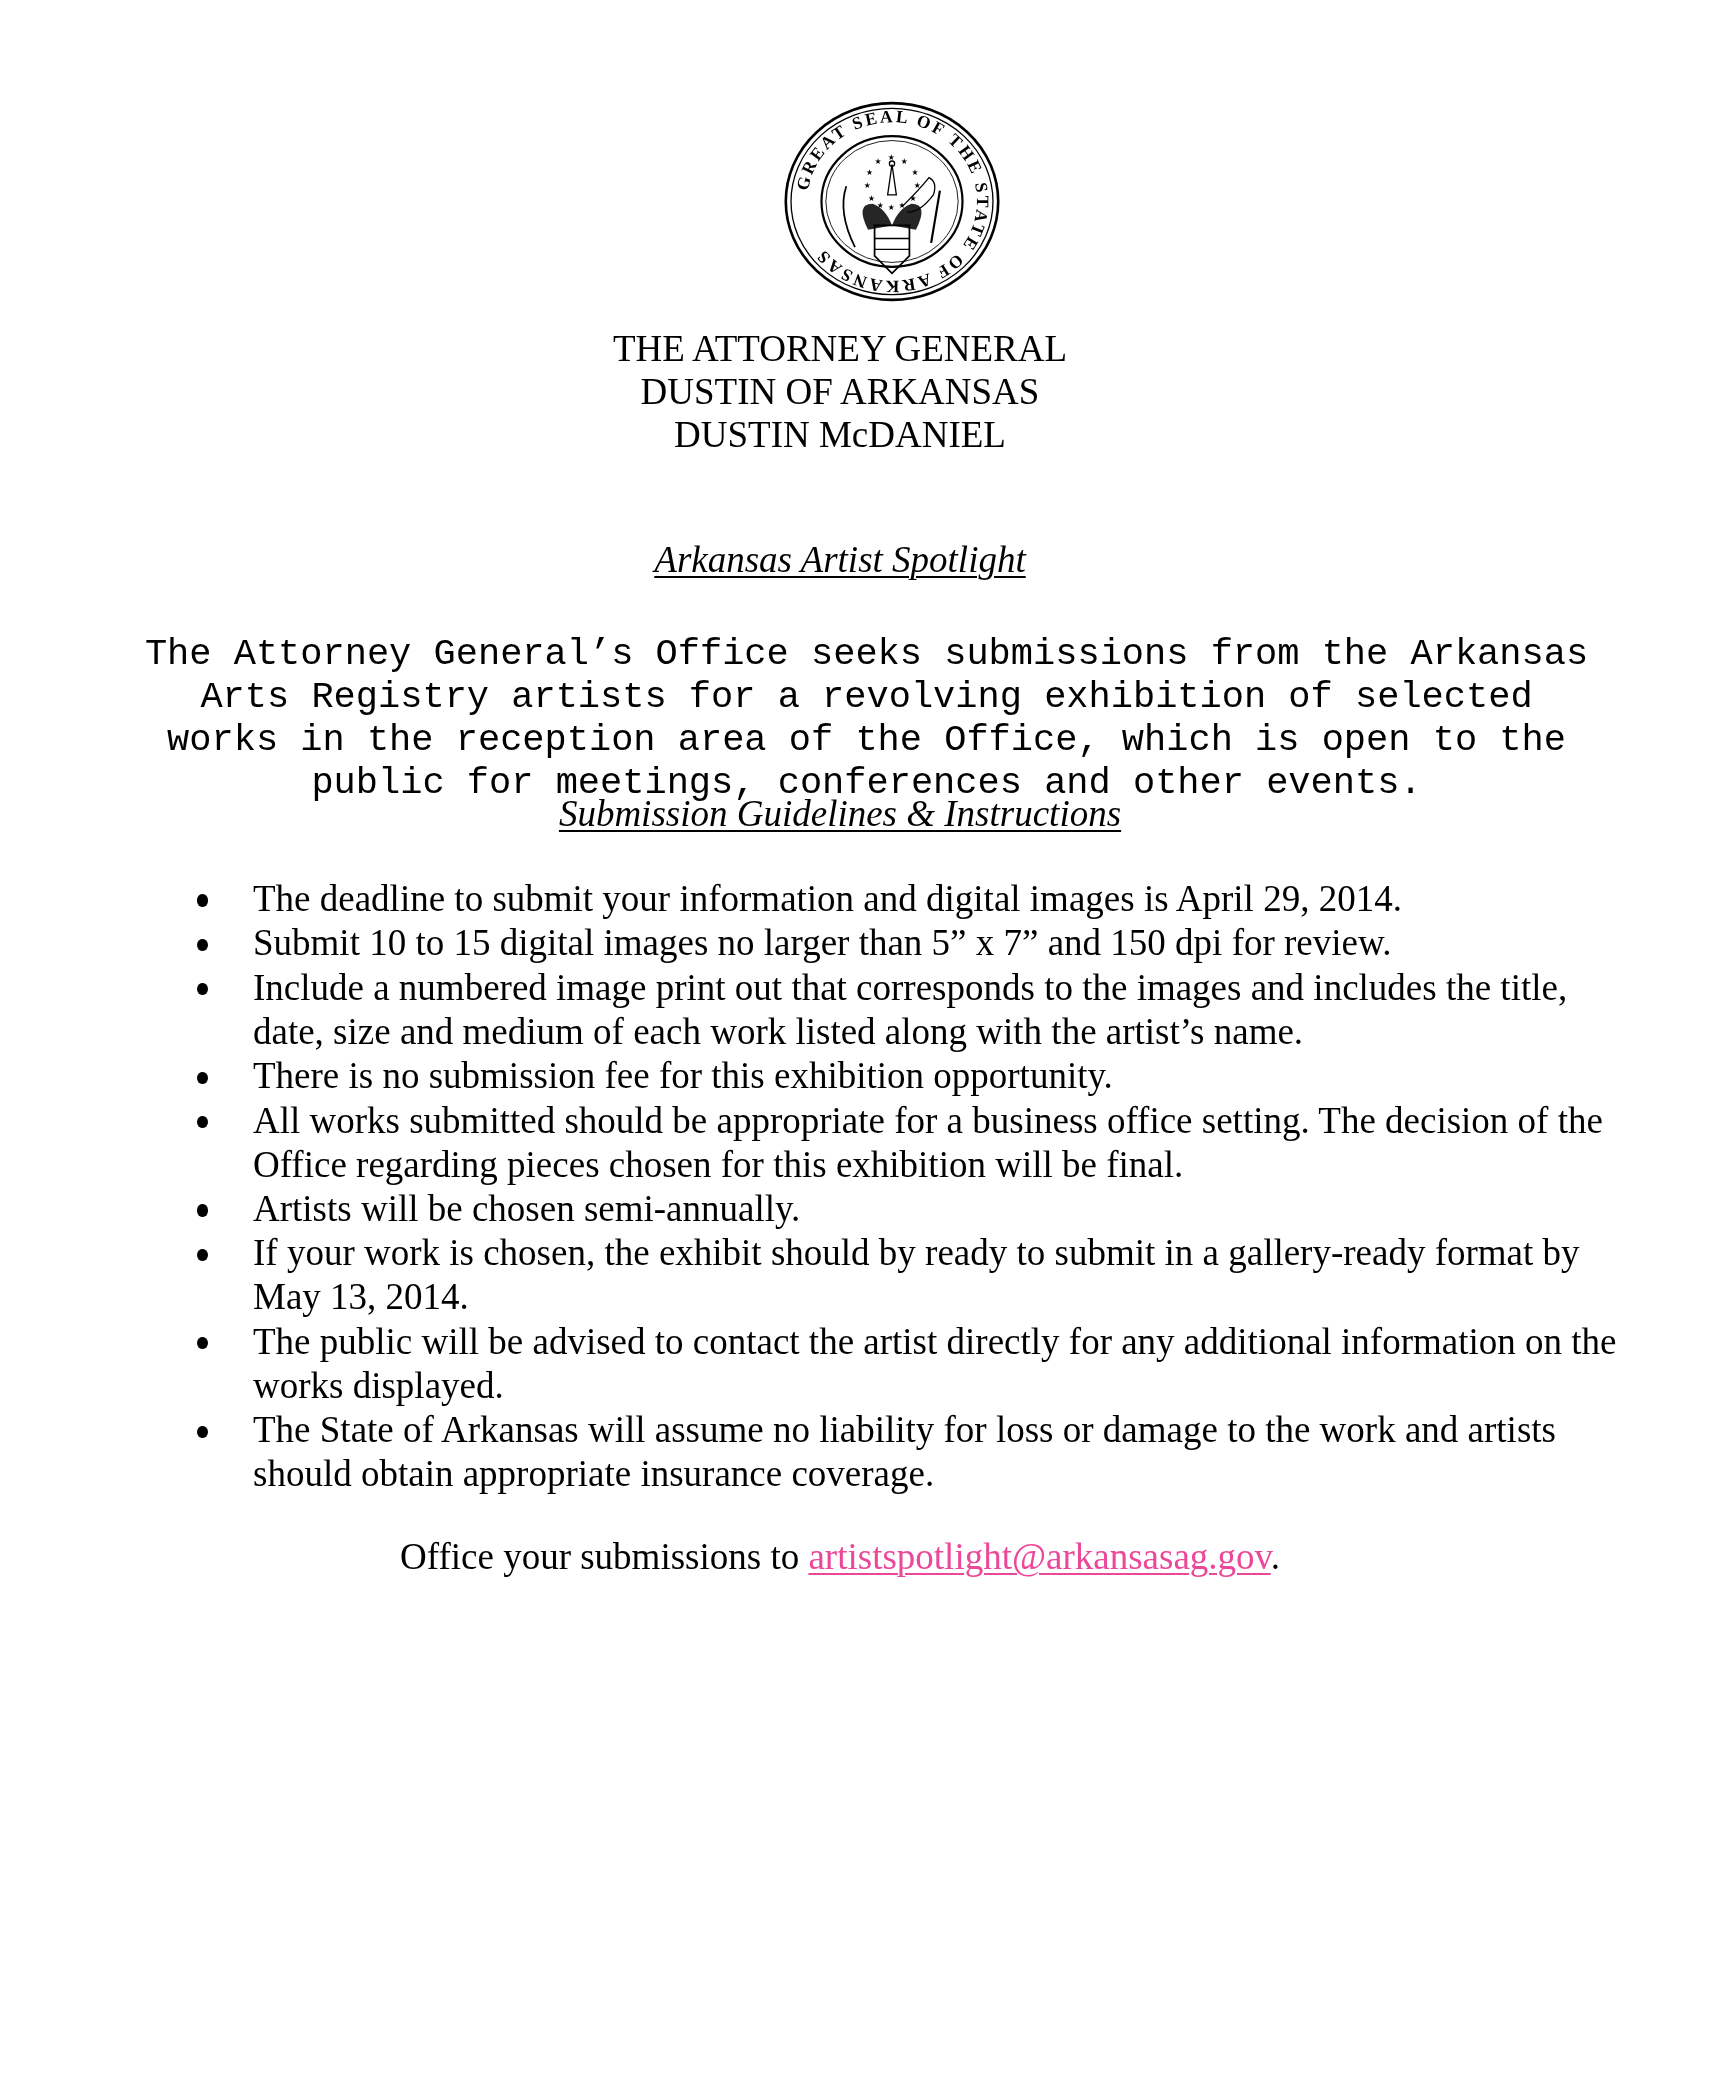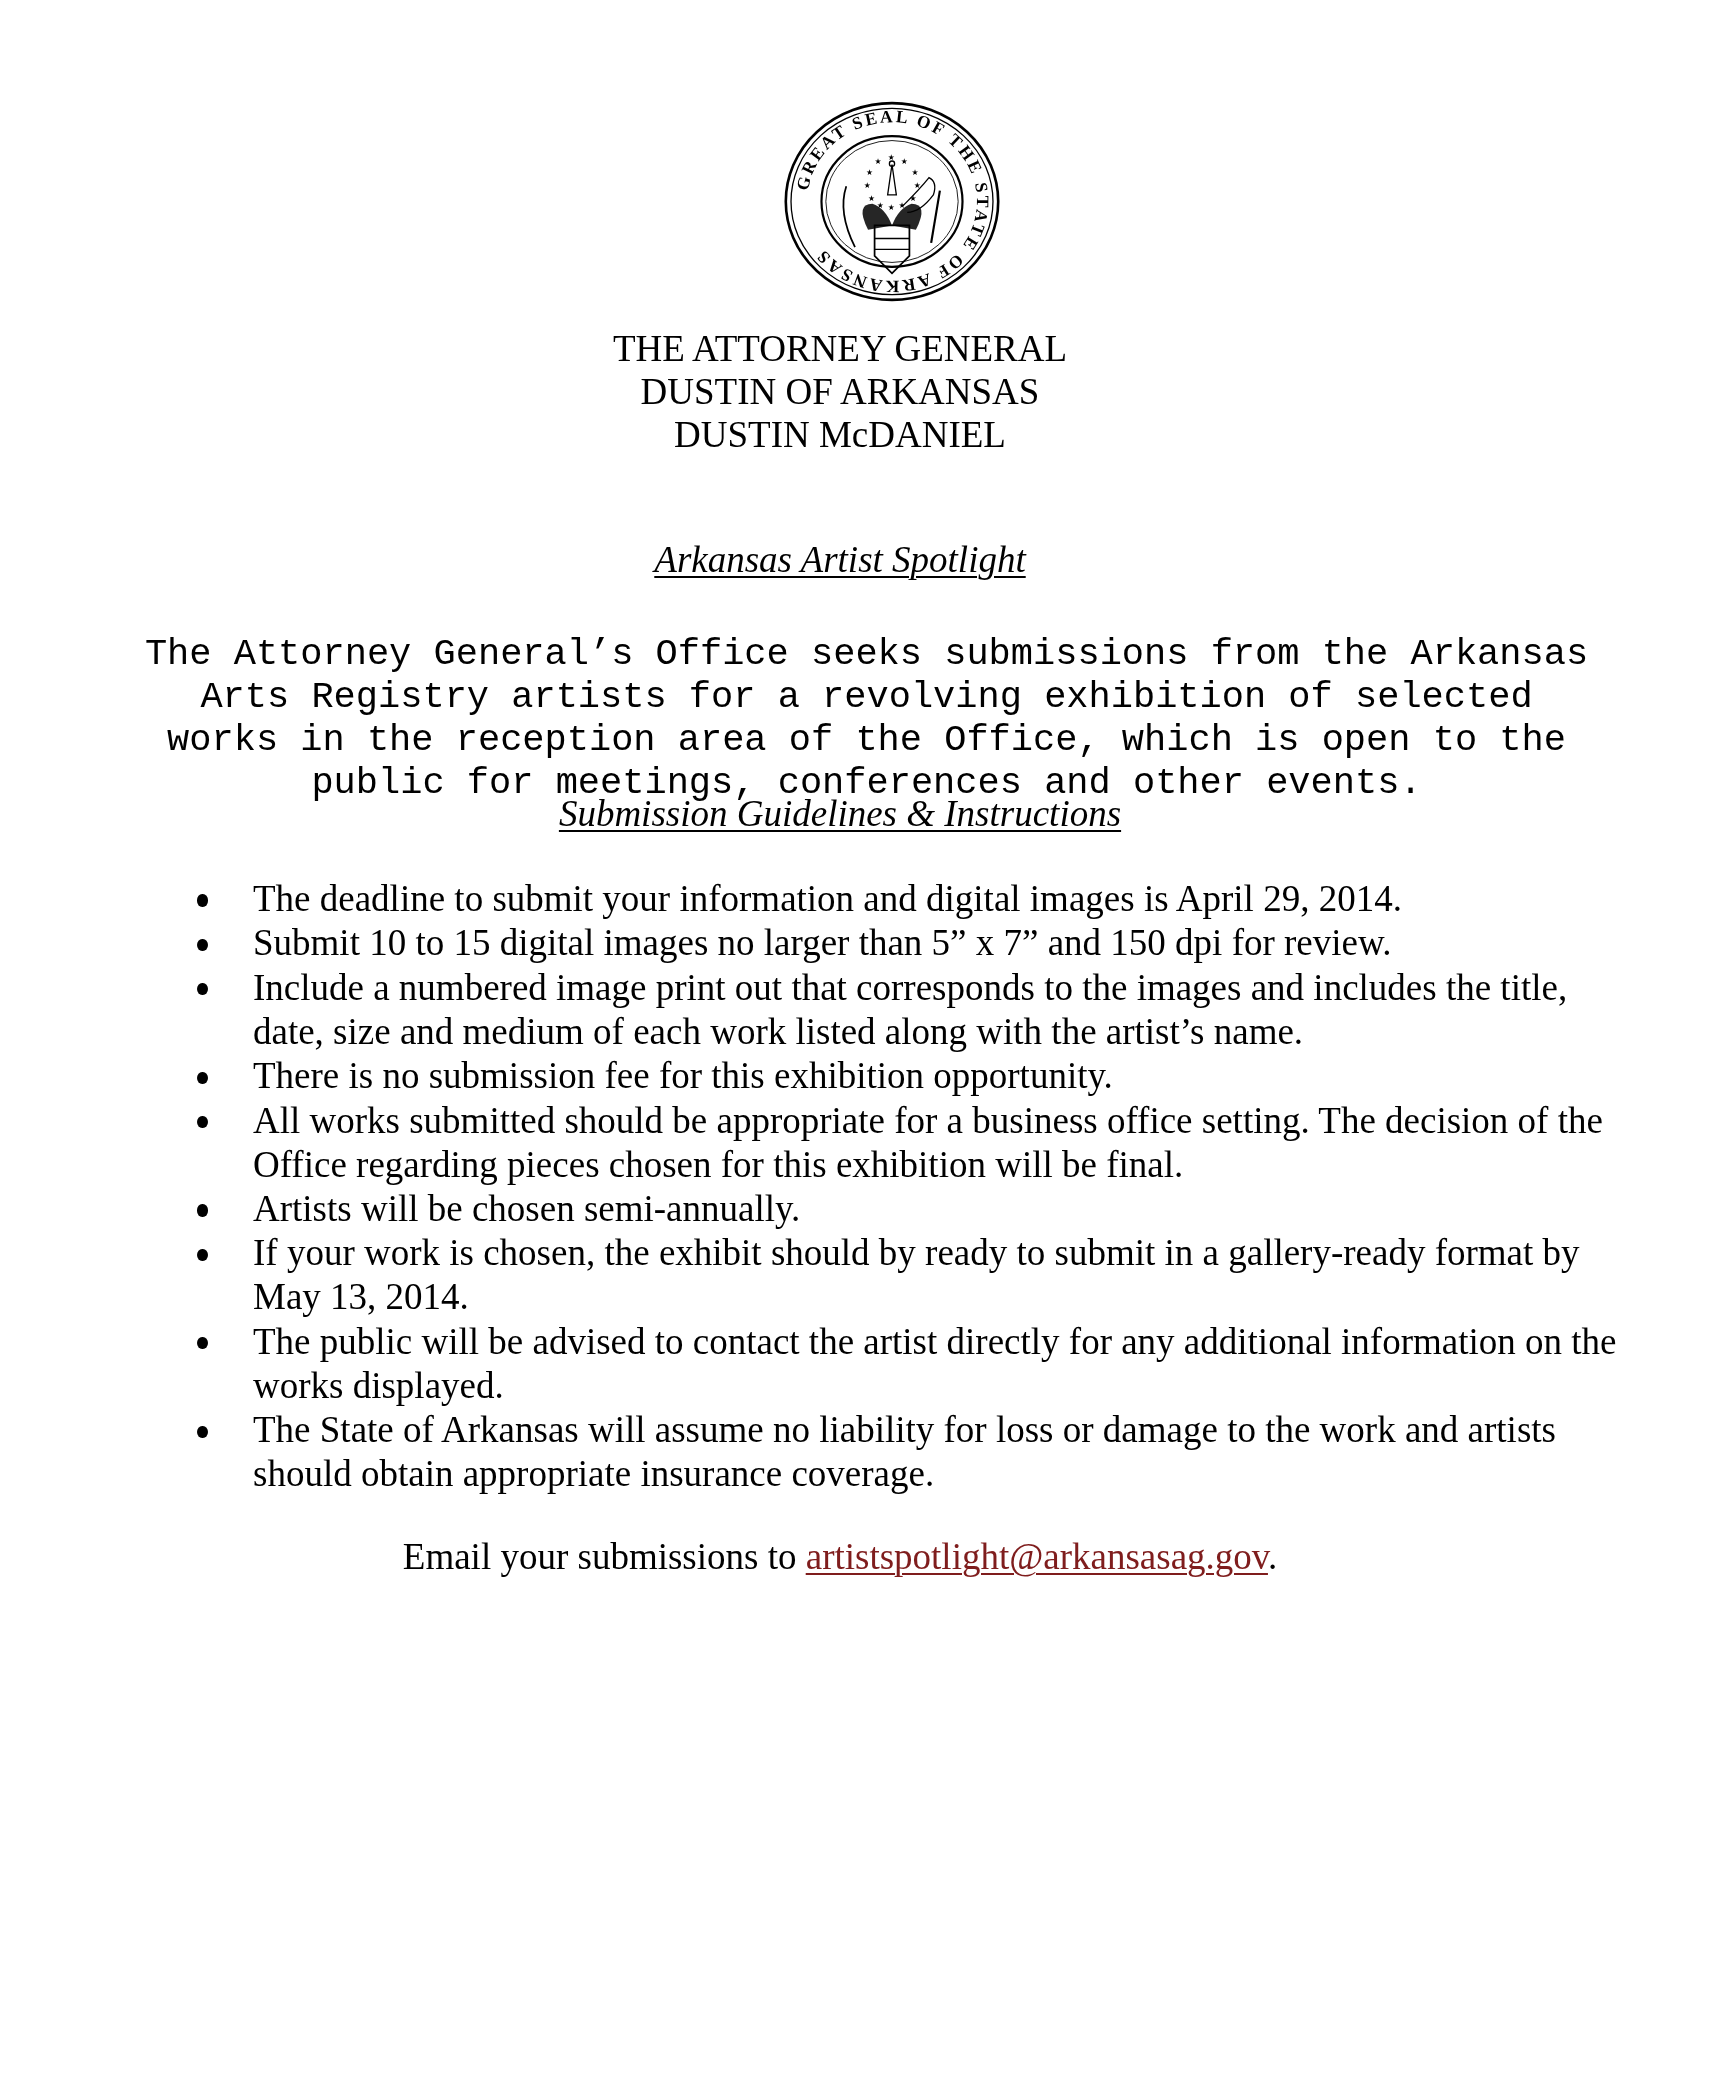--- a/index.html
+++ b/index.html
@@ -84,15 +84,15 @@
   <li><span class="bullet"></span><span>Include a numbered image print out that corresponds to the images and includes the title, date, size and medium of each work listed along with the artist’s name.</span></li>
   <li><span class="bullet"></span><span>There is no submission fee for this exhibition opportunity.</span></li>
   <li><span class="bullet"></span><span>All works submitted should be appropriate for a business office setting. The decision of the Office regarding pieces chosen for this exhibition will be final.</span></li>
   <li><span class="bullet"></span><span>Artists will be chosen semi-annually.</span></li>
   <li><span class="bullet"></span><span>If your work is chosen, the exhibit should by ready to submit in a gallery-ready format by May 13, 2014.</span></li>
   <li><span class="bullet"></span><span>The public will be advised to contact the artist directly for any additional information on the works displayed.</span></li>
   <li><span class="bullet"></span><span>The State of Arkansas will assume no liability for loss or damage to the work and artists should obtain appropriate insurance coverage.</span></li>
 </ul>
 
 <div class="center email">
-  <span>Email your submissions to </span><a href="mailto:artistspotlight@arkansasag.gov" style="color: #7f1d1d;">artistspotlight@arkansasag.gov</a><span>.</span>
+  <span>Office your submissions to </span><a href="mailto:artistspotlight@arkansasag.gov" style="color: #ec4899;">artistspotlight@arkansasag.gov</a><span>.</span>
 </div>
 
 
 </body></html>

